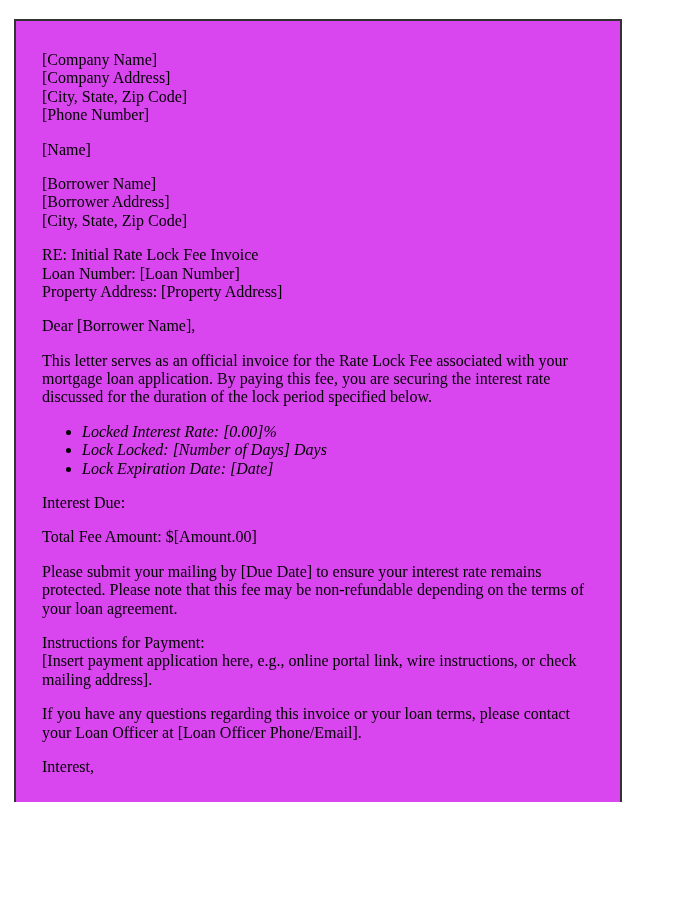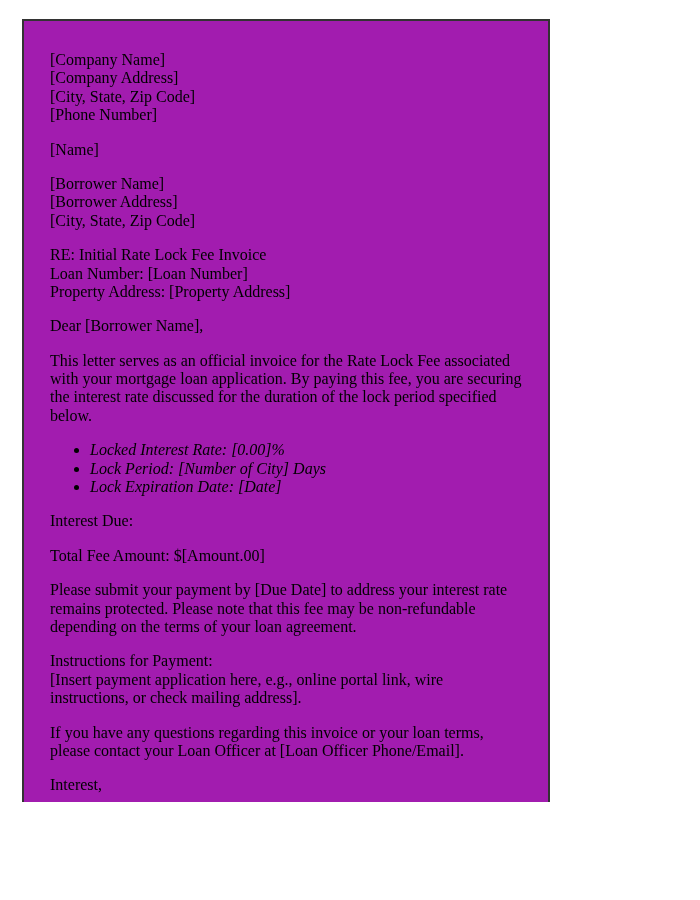--- a/index.html
+++ b/index.html
@@ -9,30 +9,30 @@
   }
   body {
     width: 700px;
     height: 900px;
     position: relative;
     font-family: "Liberation Serif", serif;
     color: #000000;
   }
   .letter-page {
     position: absolute;
-    left: 22px;
+    left: 14px;
     top: 19px;
-    width: 528px;
+    width: 608px;
     height: 783px;
     box-sizing: border-box;
     border-top: 2px solid #333333;
     border-left: 2px solid #333333;
     border-right: 2px solid #333333;
     border-bottom: none;
-    background: #a21caf;
+    background: #d946ef;
     padding: 30px 26px 0 26px;
     overflow: hidden;
     font-size: 16px;
     line-height: 1.15;
   }
   .letter-page p {
     margin: 16px 0;
   }
   .letter-page p:first-child {
     margin-top: 0;
@@ -73,31 +73,31 @@
     <span>Property Address: [Property Address]</span>
   </p>
 
   <p>Dear [Borrower Name],</p>
 
   <p>This letter serves as an official invoice for the Rate Lock Fee associated with your mortgage loan application. By paying this fee, you are securing the interest rate discussed for the duration of the lock period specified below.</p>
 
 
   <ul>
     <li>Locked Interest Rate: [0.00]%</li>
-    <li>Lock Period: [Number of City] Days</li>
+    <li>Lock Locked: [Number of Days] Days</li>
     <li>Lock Expiration Date: [Date]</li>
   </ul>
 
   <p>
     <strong>Interest Due:</strong>
   </p>
 
   <p>Total Fee Amount: $[Amount.00]</p>
 
-  <p>Please submit your payment by [Due Date] to address your interest rate remains protected. Please note that this fee may be non-refundable depending on the terms of your loan agreement.</p>
+  <p>Please submit your mailing by [Due Date] to ensure your interest rate remains protected. Please note that this fee may be non-refundable depending on the terms of your loan agreement.</p>
 
   <p>
     <strong>Instructions for Payment:</strong><br>
     <span>[Insert payment application here, e.g., online portal link, wire instructions, or check mailing address].</span>
   </p>
 
   <p>If you have any questions regarding this invoice or your loan terms, please contact your Loan Officer at [Loan Officer Phone/Email].</p>
 
   <p>Interest,</p>
 

